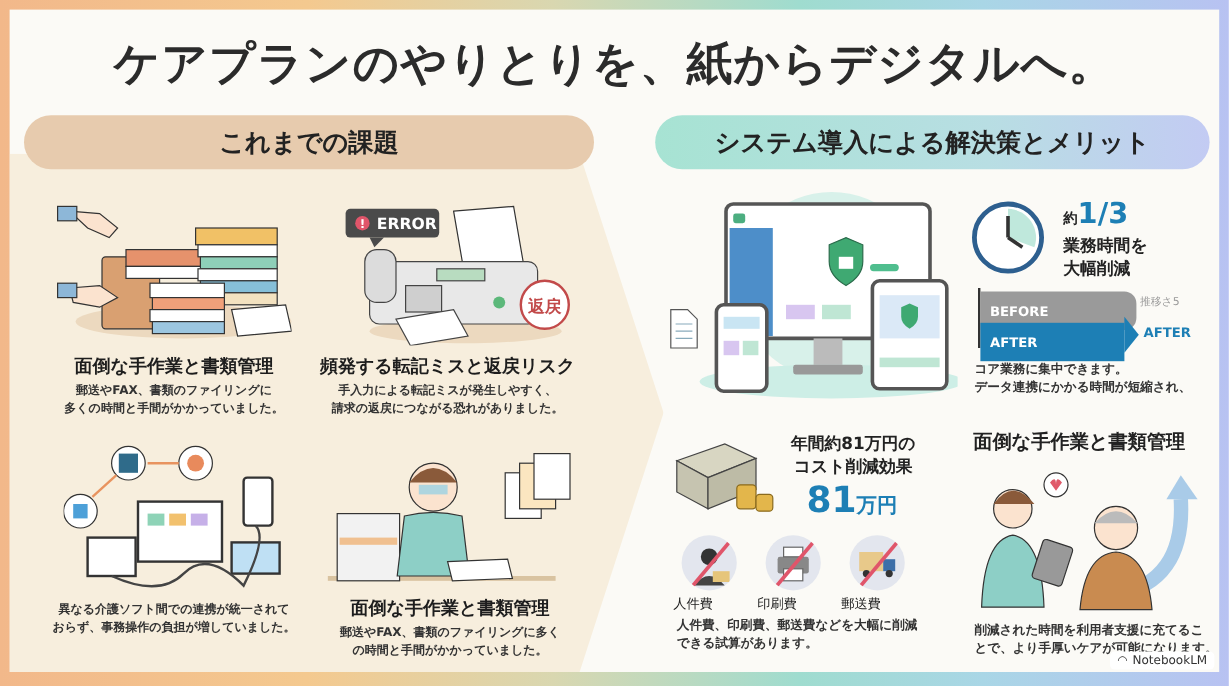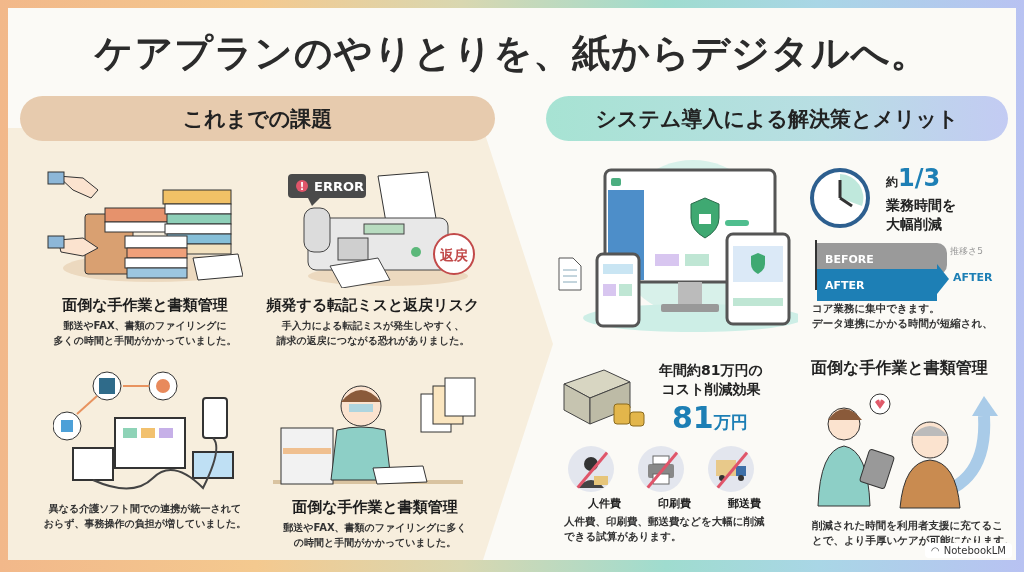--- a/index.html
+++ b/index.html
@@ -41,21 +41,21 @@
   .small { font-size: 10.5px; font-weight: bold; line-height: 15px; color: #333; }
   .big-num { color: #1d7fb5; font-weight: bold; }
 
   .bar { position: absolute; height: 32px; display: flex; align-items: center; padding-left: 8px; font-size: 11px; font-weight: bold; color: #fff; }
   .badge {
     position: absolute; right: 4px; bottom: 2px; background: #fff; border-radius: 4px;
     font-size: 10px; padding: 2px 6px; color: #333; display: flex; align-items: center; gap: 4px;
   }
   .cost-icon { position: absolute; width: 46px; height: 46px; border-radius: 50%; background: #e3e6ee; overflow: hidden; }
   .cost-icon .slash { position: absolute; left: 50%; top: -4px; width: 3px; height: 56px; background: #e0556a; transform: rotate(40deg); transform-origin: center; }
-  .cost-label { position: absolute; font-size: 11px; font-weight: bold; width: 60px; text-align: right; }
+  .cost-label { position: absolute; font-size: 11px; font-weight: normal; width: 60px; text-align: left; }
 </style>
 </head>
 <body>
 
 <div class="frame">
 
   <div class="title">ケアプランのやりとりを、紙からデジタルへ。</div>
 
   <div class="left-panel"></div>
 

